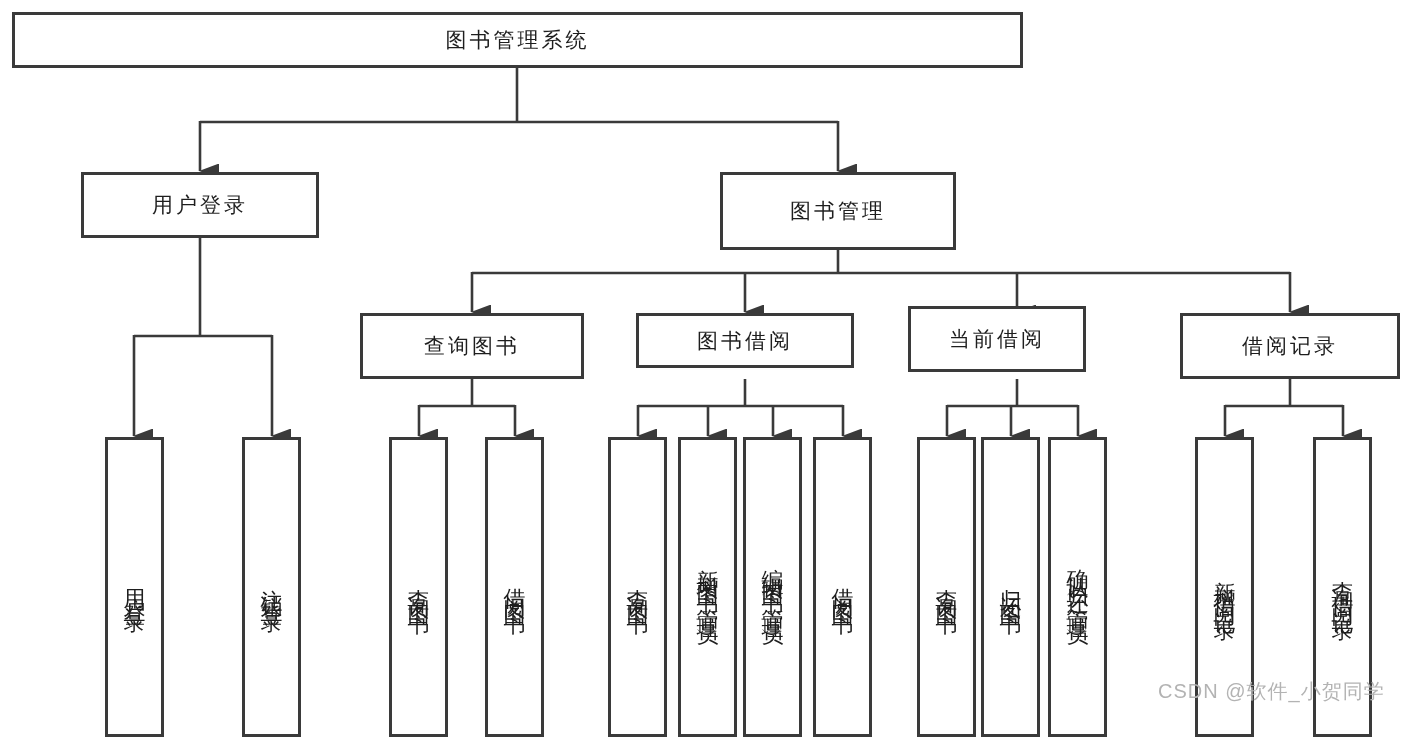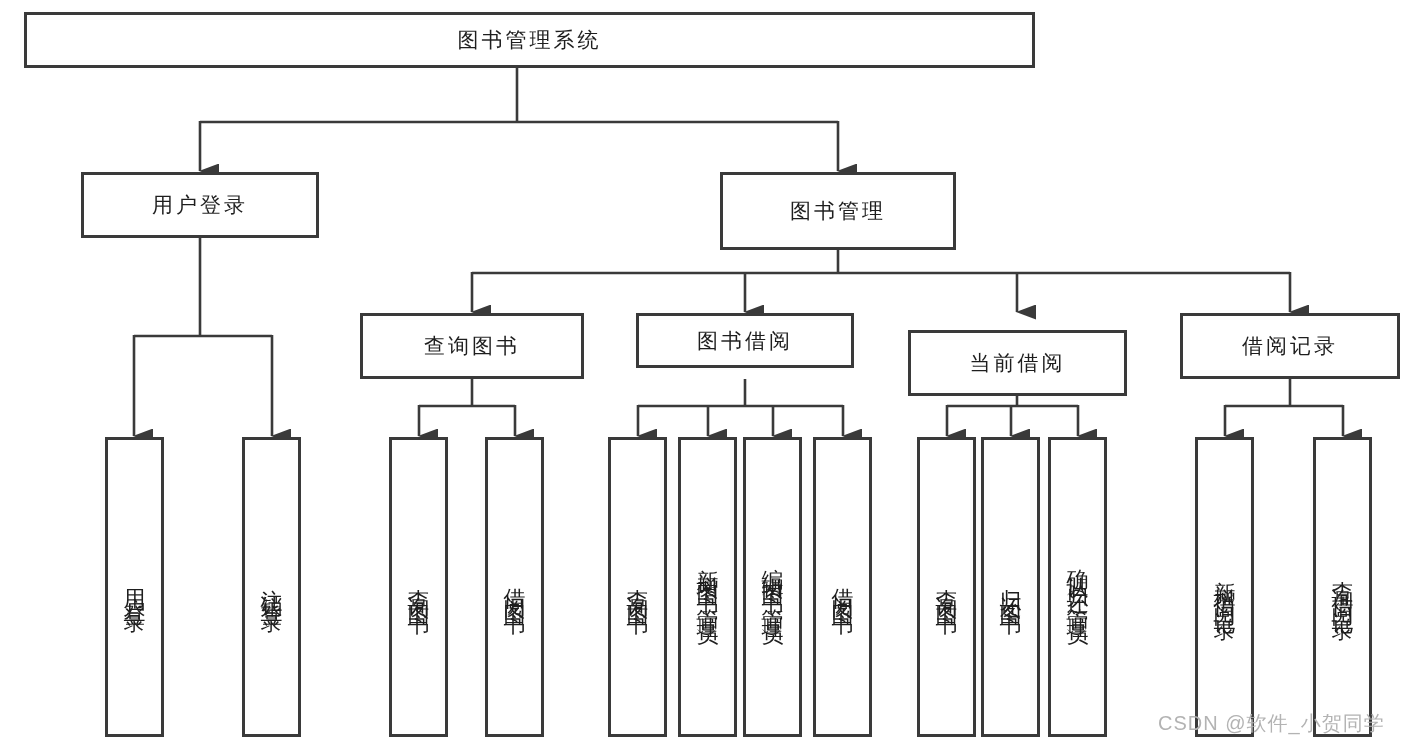--- a/index.html
+++ b/index.html
@@ -50,21 +50,20 @@
   }
   .watermark {
     position: absolute;
     left: 1158px;
     top: 678px;
     z-index: 3;
     font-size: 20px;
     letter-spacing: 1px;
     color: var(--watermark);
     white-space: nowrap;
-    margin-top: 32px;
   }
 </style>
 </head>
 <body>
 
 <div class="canvas">
 
   <svg class="edges" width="1405" height="747" viewBox="0 0 1405 747" aria-hidden="true">
     <defs>
       <marker id="ah" class="ah" markerUnits="userSpaceOnUse" markerWidth="15" markerHeight="20" viewBox="0 0 15 20" refX="7.5" refY="19" orient="auto">
@@ -106,38 +105,38 @@
     <line x1="947" y1="405" x2="947" y2="436" marker-end="url(#ah)"></line>
     <line x1="1011" y1="405" x2="1011" y2="436" marker-end="url(#ah)"></line>
     <line x1="1078" y1="405" x2="1078" y2="436" marker-end="url(#ah)"></line>
 
     <path d="M1290,379 V406"></path>
     <path d="M1225,406 H1343"></path>
     <line x1="1225" y1="405" x2="1225" y2="436" marker-end="url(#ah)"></line>
     <line x1="1343" y1="405" x2="1343" y2="436" marker-end="url(#ah)"></line>
   </svg>
 
-  <div class="box h" style="left:24px;top:12px;width:1011px;height:56px">
+  <div class="box h" style="left:12px;top:12px;width:1011px;height:56px">
     <span>图书管理系统</span>
   </div>
 
   <div class="box h" style="left:81px;top:172px;width:238px;height:66px">
     <span>用户登录</span>
   </div>
   <div class="box h" style="left:720px;top:172px;width:236px;height:78px">
     <span>图书管理</span>
   </div>
 
   <div class="box h" style="left:360px;top:313px;width:224px;height:66px">
     <span>查询图书</span>
   </div>
   <div class="box h" style="left:636px;top:313px;width:218px;height:55px">
     <span>图书借阅</span>
   </div>
-  <div class="box h" style="left:908px;top:330px;width:219px;height:66px">
+  <div class="box h" style="left:908px;top:306px;width:178px;height:66px">
     <span>当前借阅</span>
   </div>
   <div class="box h" style="left:1180px;top:313px;width:220px;height:66px">
     <span>借阅记录</span>
   </div>
 
   <div class="box v" style="left:105px;top:437px;width:59px;height:300px">
     <span>用户登录</span>
   </div>
   <div class="box v" style="left:242px;top:437px;width:59px;height:300px">

